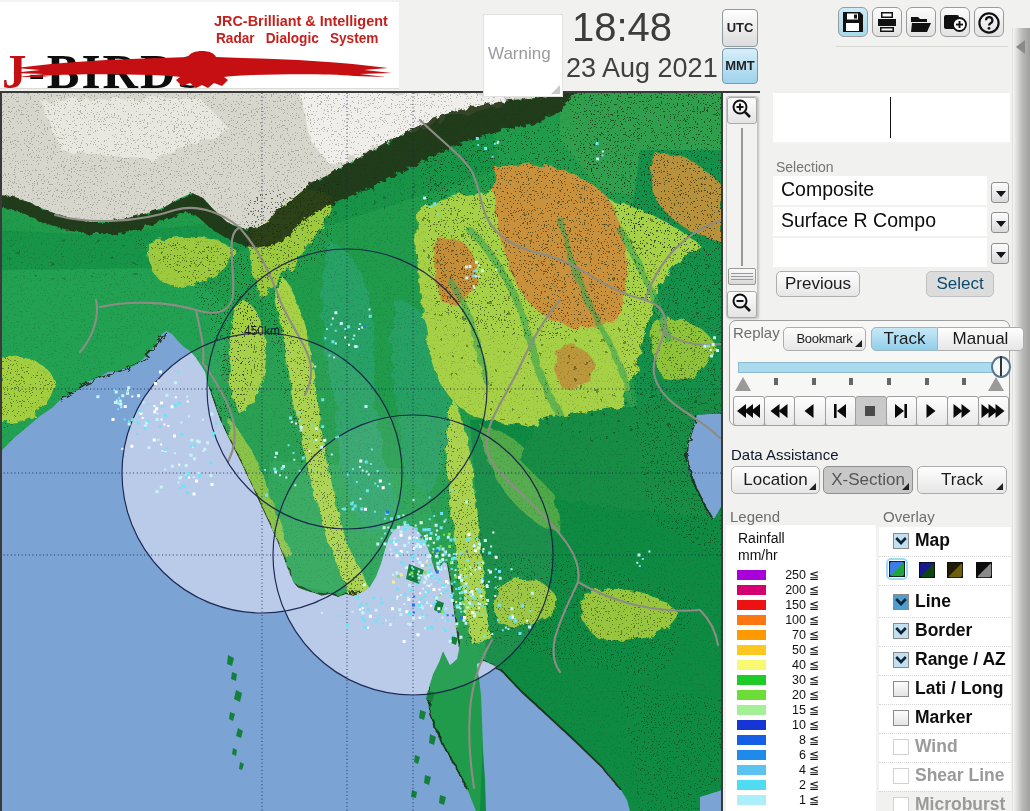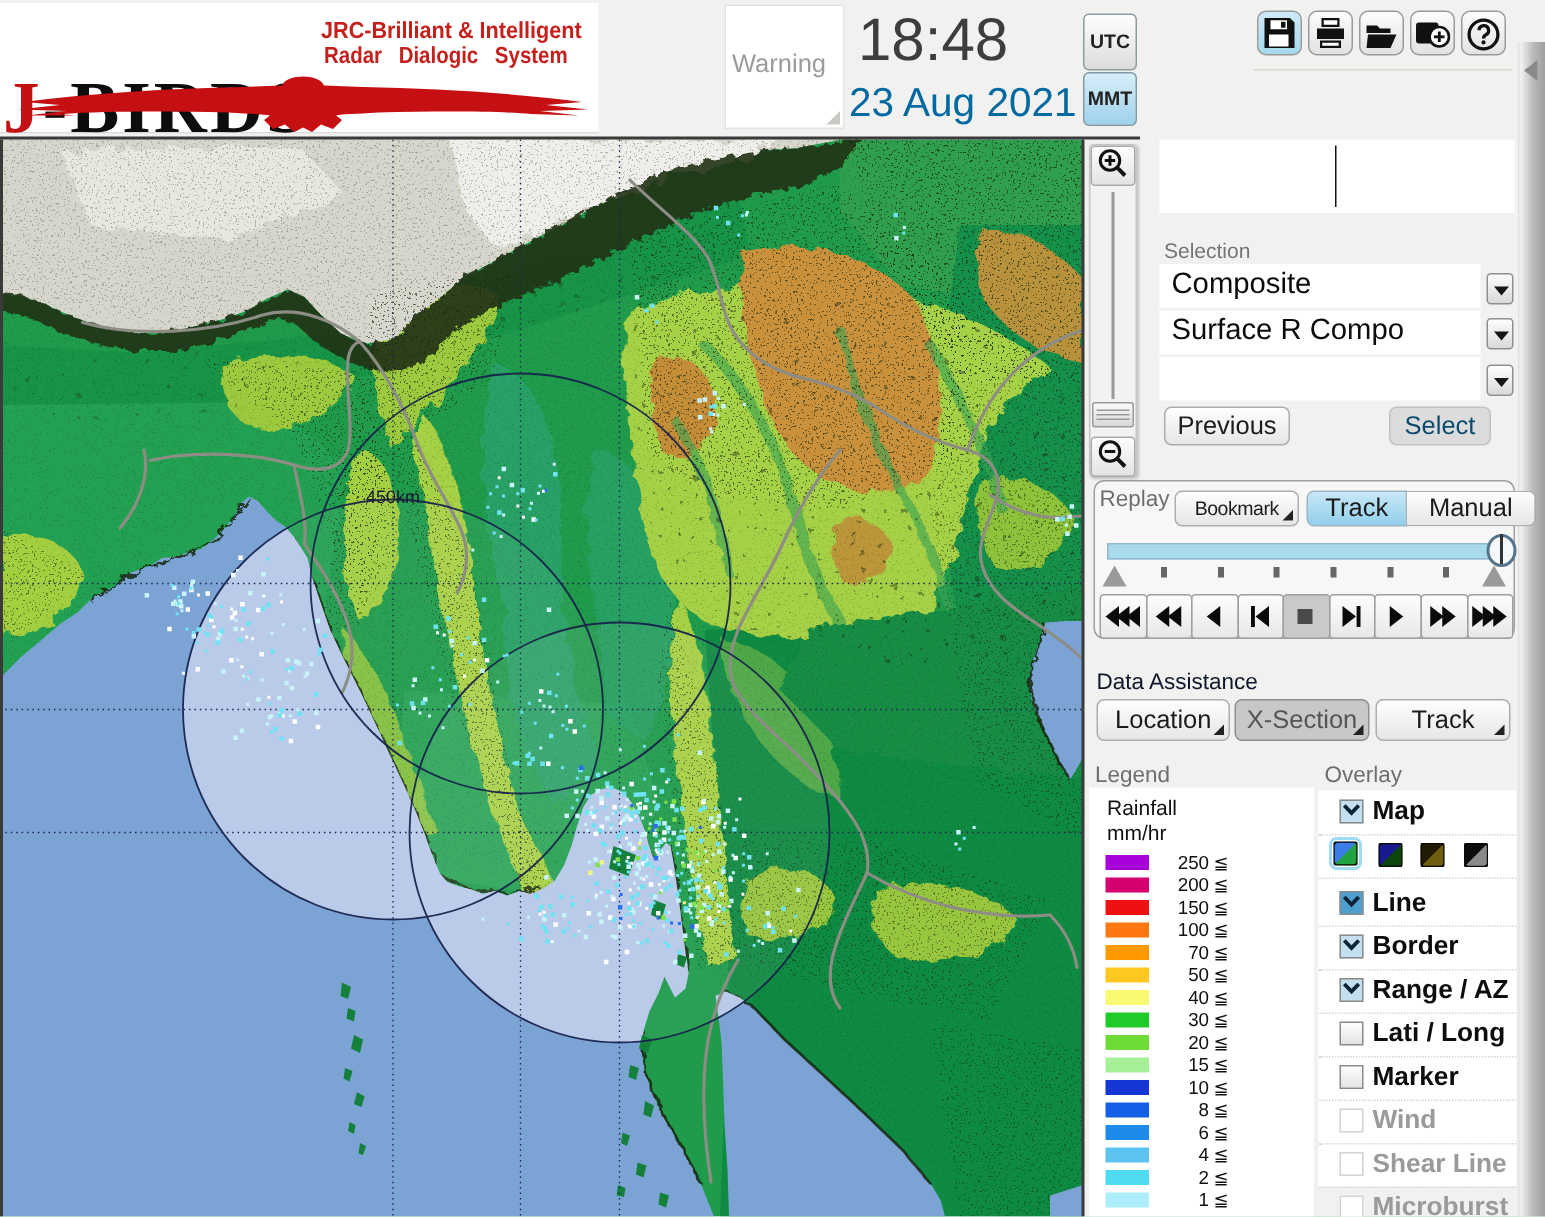--- a/index.html
+++ b/index.html
@@ -6,25 +6,25 @@
   font-family:"Liberation Sans", sans-serif; }
 #page { position:relative; width:1030px; height:811px; background:#f1f1ef; }
 .abs { position:absolute; }
 
 
 #logo { left:0; top:2px; width:399px; height:87px; background:#fff; border-bottom:1px solid #dadad6;}
 #jb { position:absolute; left:2px; top:-3px; font-family:"Liberation Serif", serif; font-weight:bold; font-size:49px; color:#0d0d0d; letter-spacing:2px;margin-top:44px;}
 #jb span { color:#c21013; }
 #sub1 { position:absolute; left:214px; top:10px; color:#c5201c; font-weight:bold; font-size:15.5px; transform:scaleX(0.93); transform-origin:left; white-space:nowrap;}
 #sub2 { position:absolute; left:216px; top:27px; color:#c5201c; font-weight:bold; font-size:15.5px; word-spacing:2px; transform:scaleX(0.88); transform-origin:left; white-space:nowrap;}
-#warn { left:483px; top:3px; width:80px; height:83px; background:#fff; border:1px solid #e2e2e0; }
+#warn { left:483px; top:14px; width:80px; height:83px; background:#fff; border:1px solid #e2e2e0; }
 #warn span { position:absolute; left:4px; top:29px; color:#9b9b9b; font-size:17px; }
 #warn i { position:absolute; right:2px; bottom:2px; width:0; height:0; border-left:9px solid transparent; border-bottom:9px solid #c9c9c5; }
 #time { left:572px; top:5px; font-size:40px; color:#3d3d3d; }
-#date { left:566px; top:53px; font-size:27px; color:#0369a1; }
+#date { left:566px; top:53px; font-size:27px; color:#404040; }
 .tz { left:722px; width:36px; height:38px; border:1px solid #8d9ba1; border-radius:4px; text-align:center; font-size:13px; font-weight:bold; color:#222; }
 #utc { top:9px; background:linear-gradient(#fefefe,#dcdcdc); line-height:36px;}
 #mmt { top:48px; height:36px; background:linear-gradient(#d7eef9,#9ed2ec); line-height:34px; border-color:#7e98a8;}
 .tool { top:7px; width:30px; height:30px; background:linear-gradient(#fcfcfc,#e2e2e2); border:1px solid #9a9a9a; border-radius:6px; text-align:center; padding-top:3px;}
 #tb1 { left:838px; background:linear-gradient(#cdeaf7,#a6d9ee); }
 #tb2 { left:872px; } #tb3 { left:906px; padding-top:4px;} #tb4 { left:940px; padding-top:3px;} #tb5 { left:974px; padding-top:3px;}
 #hsep { left:836px; top:46px; width:172px; height:1px; background:#d8d8d5; }
 
 
 #strip { left:1012px; top:28px; width:18px; height:783px; background:linear-gradient(90deg,#f6f6f5,#b9b9b7 55%,#9f9f9d); border-left:1px solid #e0e0de;}

